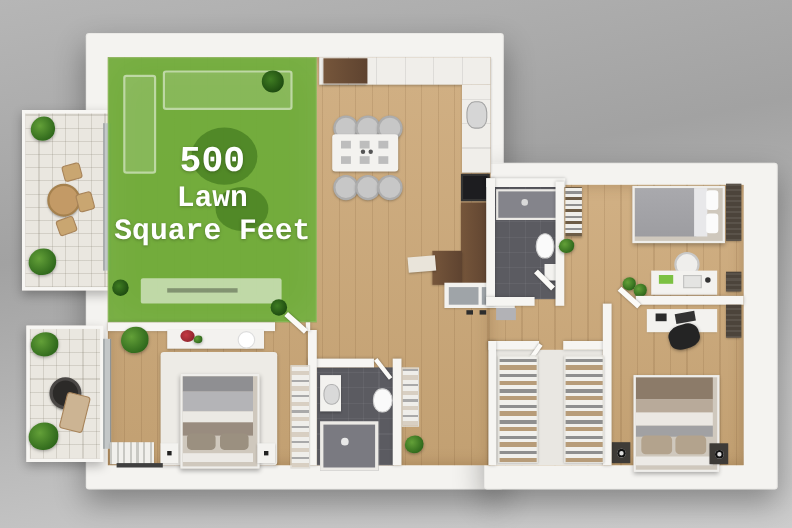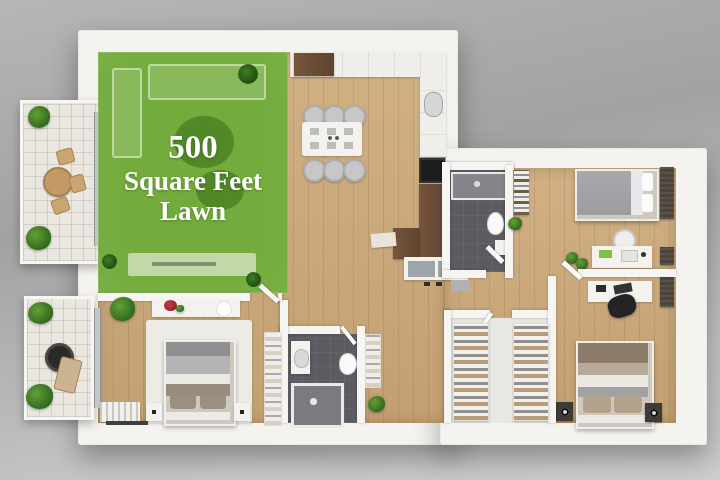--- a/index.html
+++ b/index.html
@@ -1,18 +1,18 @@
 <!DOCTYPE html>
 <html><head>
 <meta charset="utf-8">
 <style>
   html,body{margin:0;padding:0;background:#888;}
   #stage{position:relative;width:720px;height:480px;overflow:hidden;
     background:linear-gradient(168deg,#b6b6b6 0%,#a2a2a2 38%,#c4c4c4 78%,#cdcdcd 100%);
-    font-family:Liberation Serif, serif;}
+    font-family:Liberation Mono, monospace;}
   .a{position:absolute;}
   .slab{background:#f4f3f0;border-radius:3px;
     box-shadow:0 12px 28px rgba(0,0,0,.33), inset 0 0 0 1px rgba(0,0,0,.04);}
   .wood{background:
     repeating-linear-gradient(90deg,rgba(96,62,28,.13) 0 1px,rgba(255,255,255,0) 1px 15px),
     linear-gradient(180deg,#d1b084,#c2a072);
     box-shadow:inset 0 0 14px rgba(90,58,24,.28);}
   .tile{background:
     repeating-linear-gradient(0deg,rgba(118,112,96,.20) 0 1px,transparent 1px 12px),
     repeating-linear-gradient(90deg,rgba(118,112,96,.20) 0 1px,transparent 1px 12px),#eae7e0;
@@ -114,22 +114,22 @@
     <div class="blob" style="left:76px;top:64px;width:60px;height:52px"></div>
     <div class="blob" style="left:98px;top:118px;width:48px;height:40px"></div>
     <div style="position:absolute;left:30px;top:201px;width:128px;height:23px;background:rgba(255,255,255,.55);border-radius:2px"></div>
     <div style="position:absolute;left:54px;top:210px;width:64px;height:4px;background:rgba(0,0,0,.32)"></div>
   </div>
   <div class="a plantd" style="left:238px;top:64px;width:20px;height:20px"></div>
   <div class="a plantd" style="left:102px;top:254px;width:15px;height:15px"></div>
   <div class="a plantd" style="left:246px;top:272px;width:15px;height:15px"></div>
   <div class="a lawntext" style="left:98px;top:118px;width:190px;height:120px">
     <span style="font-size:33px">500</span>
+    <span style="font-size:27px">Lawn</span>
     <span style="font-size:27px">Square Feet</span>
-    <span style="font-size:27px">Lawn</span>
   </div>
 
   <div class="a bath" style="left:449px;top:170px;width:57px;height:102px"></div>
   <div class="a" style="left:451px;top:172px;width:53px;height:24px;background:#84848b;border:2px solid #eceae6"></div>
   <div class="a" style="left:474px;top:181px;width:6px;height:6px;border-radius:50%;background:#d9d9d9"></div>
   <div class="a" style="left:487px;top:212px;width:15px;height:21px;border-radius:50% 50% 45% 45%;background:#fafafa;border:1px solid #cfcfcf"></div>
   <div class="a white" style="left:495px;top:240px;width:11px;height:15px"></div>
   <div class="a wall" style="left:442px;top:162px;width:72px;height:8px"></div>
   <div class="a wall" style="left:442px;top:162px;width:8px;height:116px"></div>
   <div class="a wall" style="left:505px;top:165px;width:8px;height:113px"></div>

